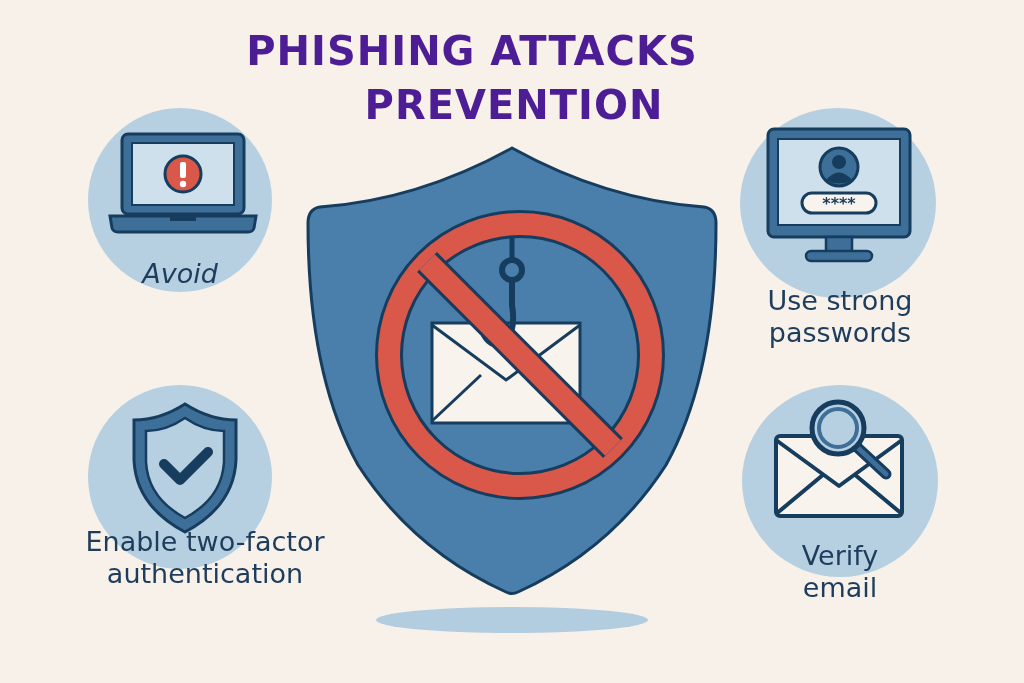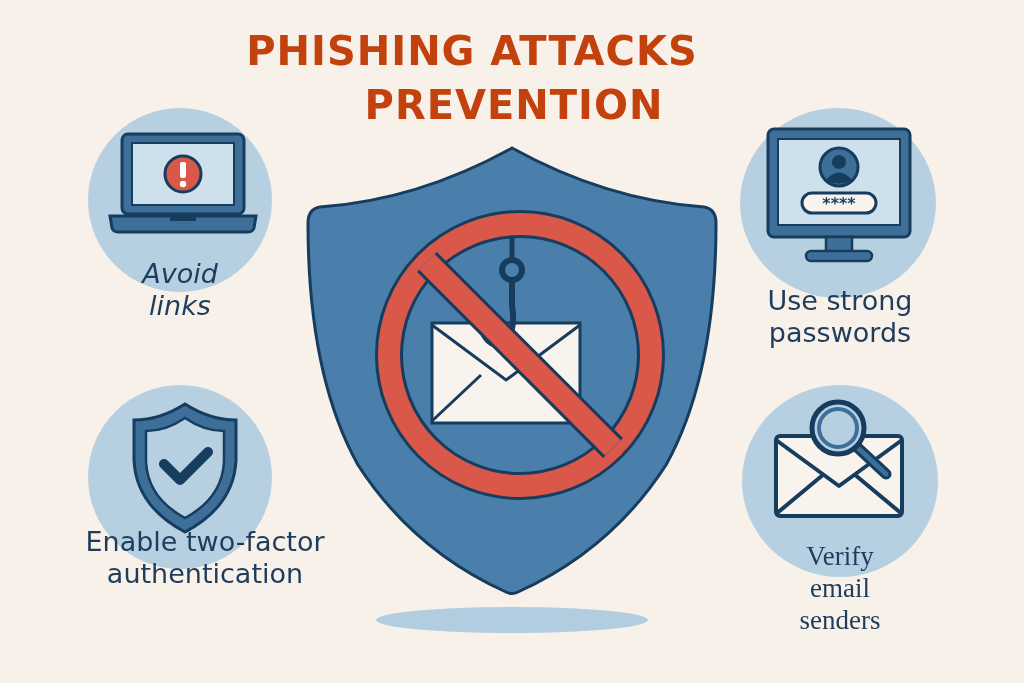--- a/index.html
+++ b/index.html
@@ -4,21 +4,21 @@
 <style>
   html, body { margin: 0; padding: 0; }
   body {
     width: 1024px; height: 683px; overflow: hidden;
     background: #f7f1ea;
     font-family: "DejaVu Sans", "Liberation Sans", sans-serif;
     position: relative;
   }
   .title {
     position: absolute; left: 0; width: 944px; text-align: center;
-    color: #c2410c; font-weight: bold; letter-spacing: 1px;
+    color: #4c1d95; font-weight: bold; letter-spacing: 1px;
     font-size: 40px; line-height: 46px;
   }
   .title.l1 { top: 28px; }
   .title.l2 { top: 82px; padding-left: 42px; }
   .circle {
     position: absolute; border-radius: 50%;
     background: #b6d0e2;
   }
   .label {
     position: absolute; text-align: center; color: #1e3d5c;
@@ -38,21 +38,20 @@
     <rect x="14" y="4" width="122" height="80" rx="6" fill="#3d6f99" stroke="#163c5e" stroke-width="3"></rect>
     <rect x="24" y="13" width="102" height="62" fill="#cde0ec" stroke="#163c5e" stroke-width="2"></rect>
     <path d="M2,86 L148,86 L146,98 Q145,102 140,102 L10,102 Q5,102 4,98 Z" fill="#3d6f99" stroke="#163c5e" stroke-width="3"></path>
     <rect x="62" y="86" width="26" height="5" fill="#163c5e"></rect>
     <circle cx="75" cy="44" r="18" fill="#d9584a" stroke="#163c5e" stroke-width="3"></circle>
     <rect x="72" y="32" width="6" height="16" rx="2" fill="#fff"></rect>
     <circle cx="75" cy="54" r="3.2" fill="#fff"></circle>
   </svg>
   <div class="label" style="left:95px; top:258px; width:170px;font-style:italic;">
     <div>Avoid</div>
-    <div>links</div>
   </div>
 </div>
 
 <div>
   <div class="circle" style="left:740px; top:108px; width:196px; height:190px;"></div>
   <svg style="left:764px; top:125px;" width="150" height="140" viewBox="0 0 150 140">
     <rect x="4" y="4" width="142" height="108" rx="6" fill="#3d6f99" stroke="#163c5e" stroke-width="3"></rect>
     <rect x="14" y="14" width="122" height="86" fill="#cde0ec" stroke="#163c5e" stroke-width="2"></rect>
     <rect x="62" y="112" width="26" height="16" fill="#3d6f99" stroke="#163c5e" stroke-width="2.5"></rect>
     <rect x="42" y="126" width="66" height="10" rx="5" fill="#3d6f99" stroke="#163c5e" stroke-width="2.5"></rect>
@@ -85,24 +84,23 @@
   <div class="circle" style="left:742px; top:385px; width:196px; height:192px;"></div>
   <svg style="left:772px; top:398px;" width="140" height="120" viewBox="0 0 140 120">
     <rect x="4" y="38" width="126" height="80" rx="4" fill="#f8f3ec" stroke="#163c5e" stroke-width="4"></rect>
     <path d="M4,42 L67,88 L130,42" fill="none" stroke="#163c5e" stroke-width="4" stroke-linejoin="round"></path>
     <path d="M4,116 L52,76 M130,116 L82,76" fill="none" stroke="#163c5e" stroke-width="4"></path>
     <line x1="86" y1="50" x2="114" y2="76" stroke="#163c5e" stroke-width="11" stroke-linecap="round"></line>
     <line x1="86" y1="50" x2="114" y2="76" stroke="#3d6f99" stroke-width="5" stroke-linecap="round"></line>
     <circle cx="66" cy="30" r="26" fill="#b6d0e2" stroke="#163c5e" stroke-width="5"></circle>
     <circle cx="66" cy="30" r="19" fill="none" stroke="#3d6f99" stroke-width="4"></circle>
   </svg>
-  <div class="label" style="left:745px; top:540px; width:190px;font-family:Liberation Serif, serif;">
+  <div class="label" style="left:745px; top:540px; width:190px;">
     <div>Verify</div>
     <div>email</div>
-    <div>senders</div>
   </div>
 </div>
 
 <div>
   <svg style="left:375px; top:606px;" width="275" height="28" viewBox="0 0 275 28">
     <ellipse cx="137" cy="14" rx="136" ry="13" fill="#b2cde0"></ellipse>
   </svg>
   <svg style="left:306px; top:145px;" width="412" height="450" viewBox="0 0 412 450">
     <path d="M206,3 Q300,55 398,62 Q410,64 410,78 Q410,230 360,320 Q305,405 212,447 Q206,450 200,447 Q107,405 52,320 Q2,230 2,78 Q2,64 14,62 Q112,55 206,3 Z" fill="#4a7eab" stroke="#163c5e" stroke-width="3"></path>
 

